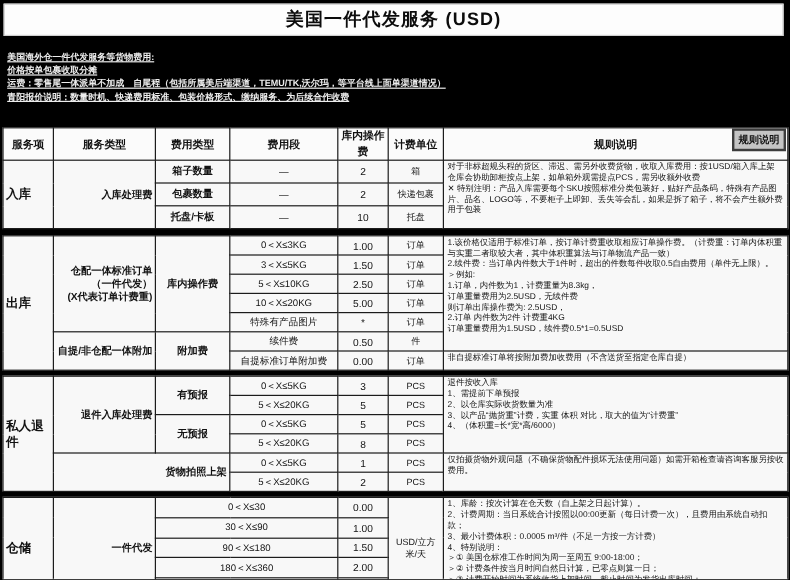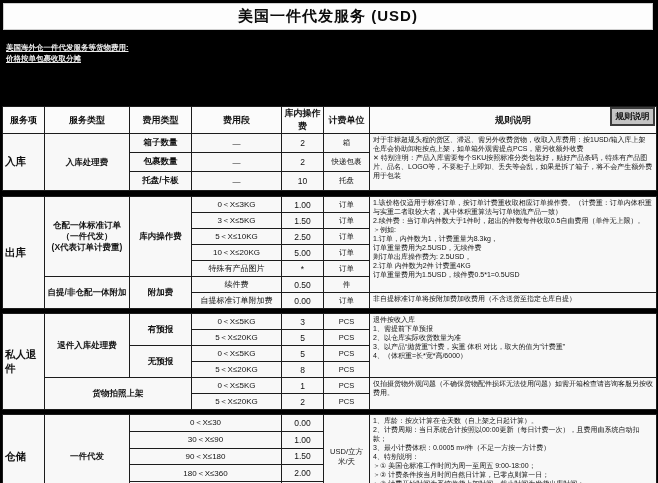--- a/index.html
+++ b/index.html
@@ -11,41 +11,43 @@
   .intro{position:absolute;left:6px;top:42px;width:640px;color:#ececec;font-size:7.5px;
         font-weight:bold;line-height:11px;}
   .intro div{white-space:nowrap;text-decoration:underline;}
   .tables{position:absolute;left:2px;top:106px;width:654px;}
   table{border-collapse:collapse;table-layout:fixed;width:654px;background:#f8f8f8;}
   td,th{border:1px solid #1c1c1c;padding:0 2px;color:#121212;overflow:hidden;box-sizing:border-box;}
   tr.hdr{height:21px;}
   tr.r19{height:19px;} tr.r16{height:16px;} tr.r15{height:15px;}
   th{font-size:9px;font-weight:bold;text-align:center;background:#fbfbfb;}
   .c-service{font-weight:bold;font-size:10.5px;text-align:left;}
-  .c-stype{font-weight:bold;font-size:8.5px;text-align:center;white-space:pre-line;line-height:11px;}
+  .c-stype{font-weight:bold;font-size:8.5px;text-align:right;white-space:pre-line;line-height:11px;}
   .c-fee{font-weight:bold;font-size:8.5px;text-align:center;}
   .c-range{font-size:8px;text-align:center;}
   .c-val{font-size:8.5px;text-align:center;}
   .c-unit{font-size:7.5px;text-align:center;}
   .c-rules{font-size:7px;line-height:9px;vertical-align:top;white-space:pre-line;padding:1px 3px;}
   .sep5{height:5px;background:#000;} .sep4{height:4px;background:#000;}
   .floating-cell{position:absolute;right:3px;top:107px;width:45px;height:19px;background:#c4c4c4;
         border:2px solid #3c3c3c;box-sizing:border-box;display:flex;align-items:center;justify-content:center;
         font-weight:bold;font-size:8.5px;color:#111;}
 </style>
 </head>
 <body>
 
 <div class="page">
 
   <div class="title-bar">美国一件代发服务 (USD)</div>
 
   <div class="intro">
     <div>美国海外仓一件代发服务等货物费用:</div>
     <div>价格按单包裹收取分摊</div>
+    <div>运费：零售尾一体派单不加成　自尾程（包括所属美后端渠道，TEMU/TK,沃尔玛，等平台线上面单渠道情况）</div>
+    <div>青阳报价说明：数量时机、快递费用标准、包装价格形式、缴纳服务、为后续合作收费</div>
   </div>
 
   <div class="tables">
 
     <table>
       <colgroup>
           <col style="width:42px">
           <col style="width:85px">
           <col style="width:62px">
           <col style="width:90px">

